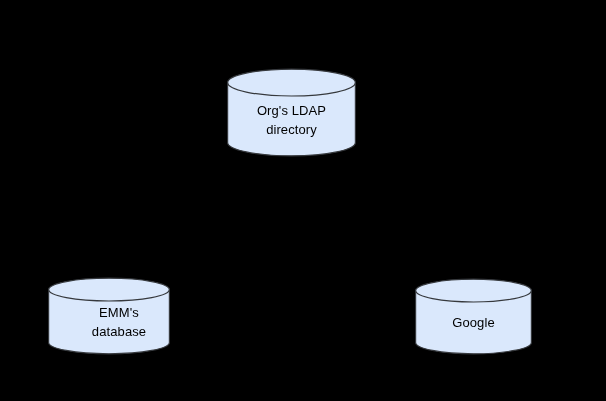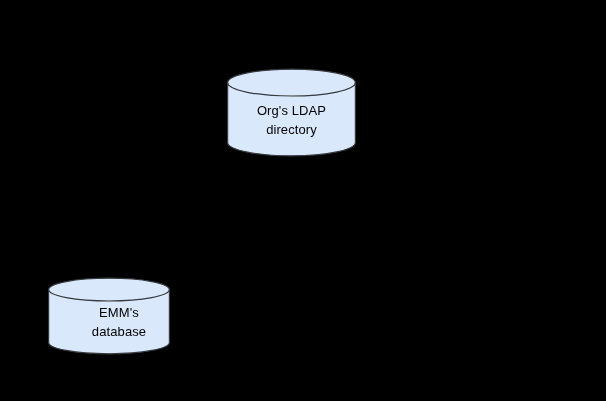--- a/index.html
+++ b/index.html
@@ -53,13 +53,20 @@
 directory</div>
     </div>
     <div class="cylinder" style="left: 48px; top: 277px; width: 142px; height: 78px;">
       <svg class="cyl-svg" width="122" height="78" viewBox="0 0 122 78">
         <path d="M 0.6 12.6 A 60.4 11.4 0 0 1 121.4 12.6 L 121.4 65.4 A 60.4 11.4 0 0 1 0.6 65.4 Z" fill="#dae8fc" stroke="#36393d" stroke-width="1.2"></path>
         <path d="M 0.6 12.6 A 60.4 11.4 0 0 0 121.4 12.6" fill="none" stroke="#36393d" stroke-width="1.2"></path>
       </svg>
       <div class="cyl-label" style="top: 26px;">EMM's
 database</div>
     </div>
+    <div class="cylinder" style="left: 415px; top: 278px; width: 117px; height: 77px;">
+      <svg class="cyl-svg" width="117" height="77" viewBox="0 0 117 77">
+        <path d="M 0.6 12.6 A 57.9 11.4 0 0 1 116.4 12.6 L 116.4 64.4 A 57.9 11.4 0 0 1 0.6 64.4 Z" fill="#dae8fc" stroke="#36393d" stroke-width="1.2"></path>
+        <path d="M 0.6 12.6 A 57.9 11.4 0 0 0 116.4 12.6" fill="none" stroke="#36393d" stroke-width="1.2"></path>
+      </svg>
+      <div class="cyl-label" style="top: 35px;">Google</div>
+    </div>
   </div>
 
 </body></html>

